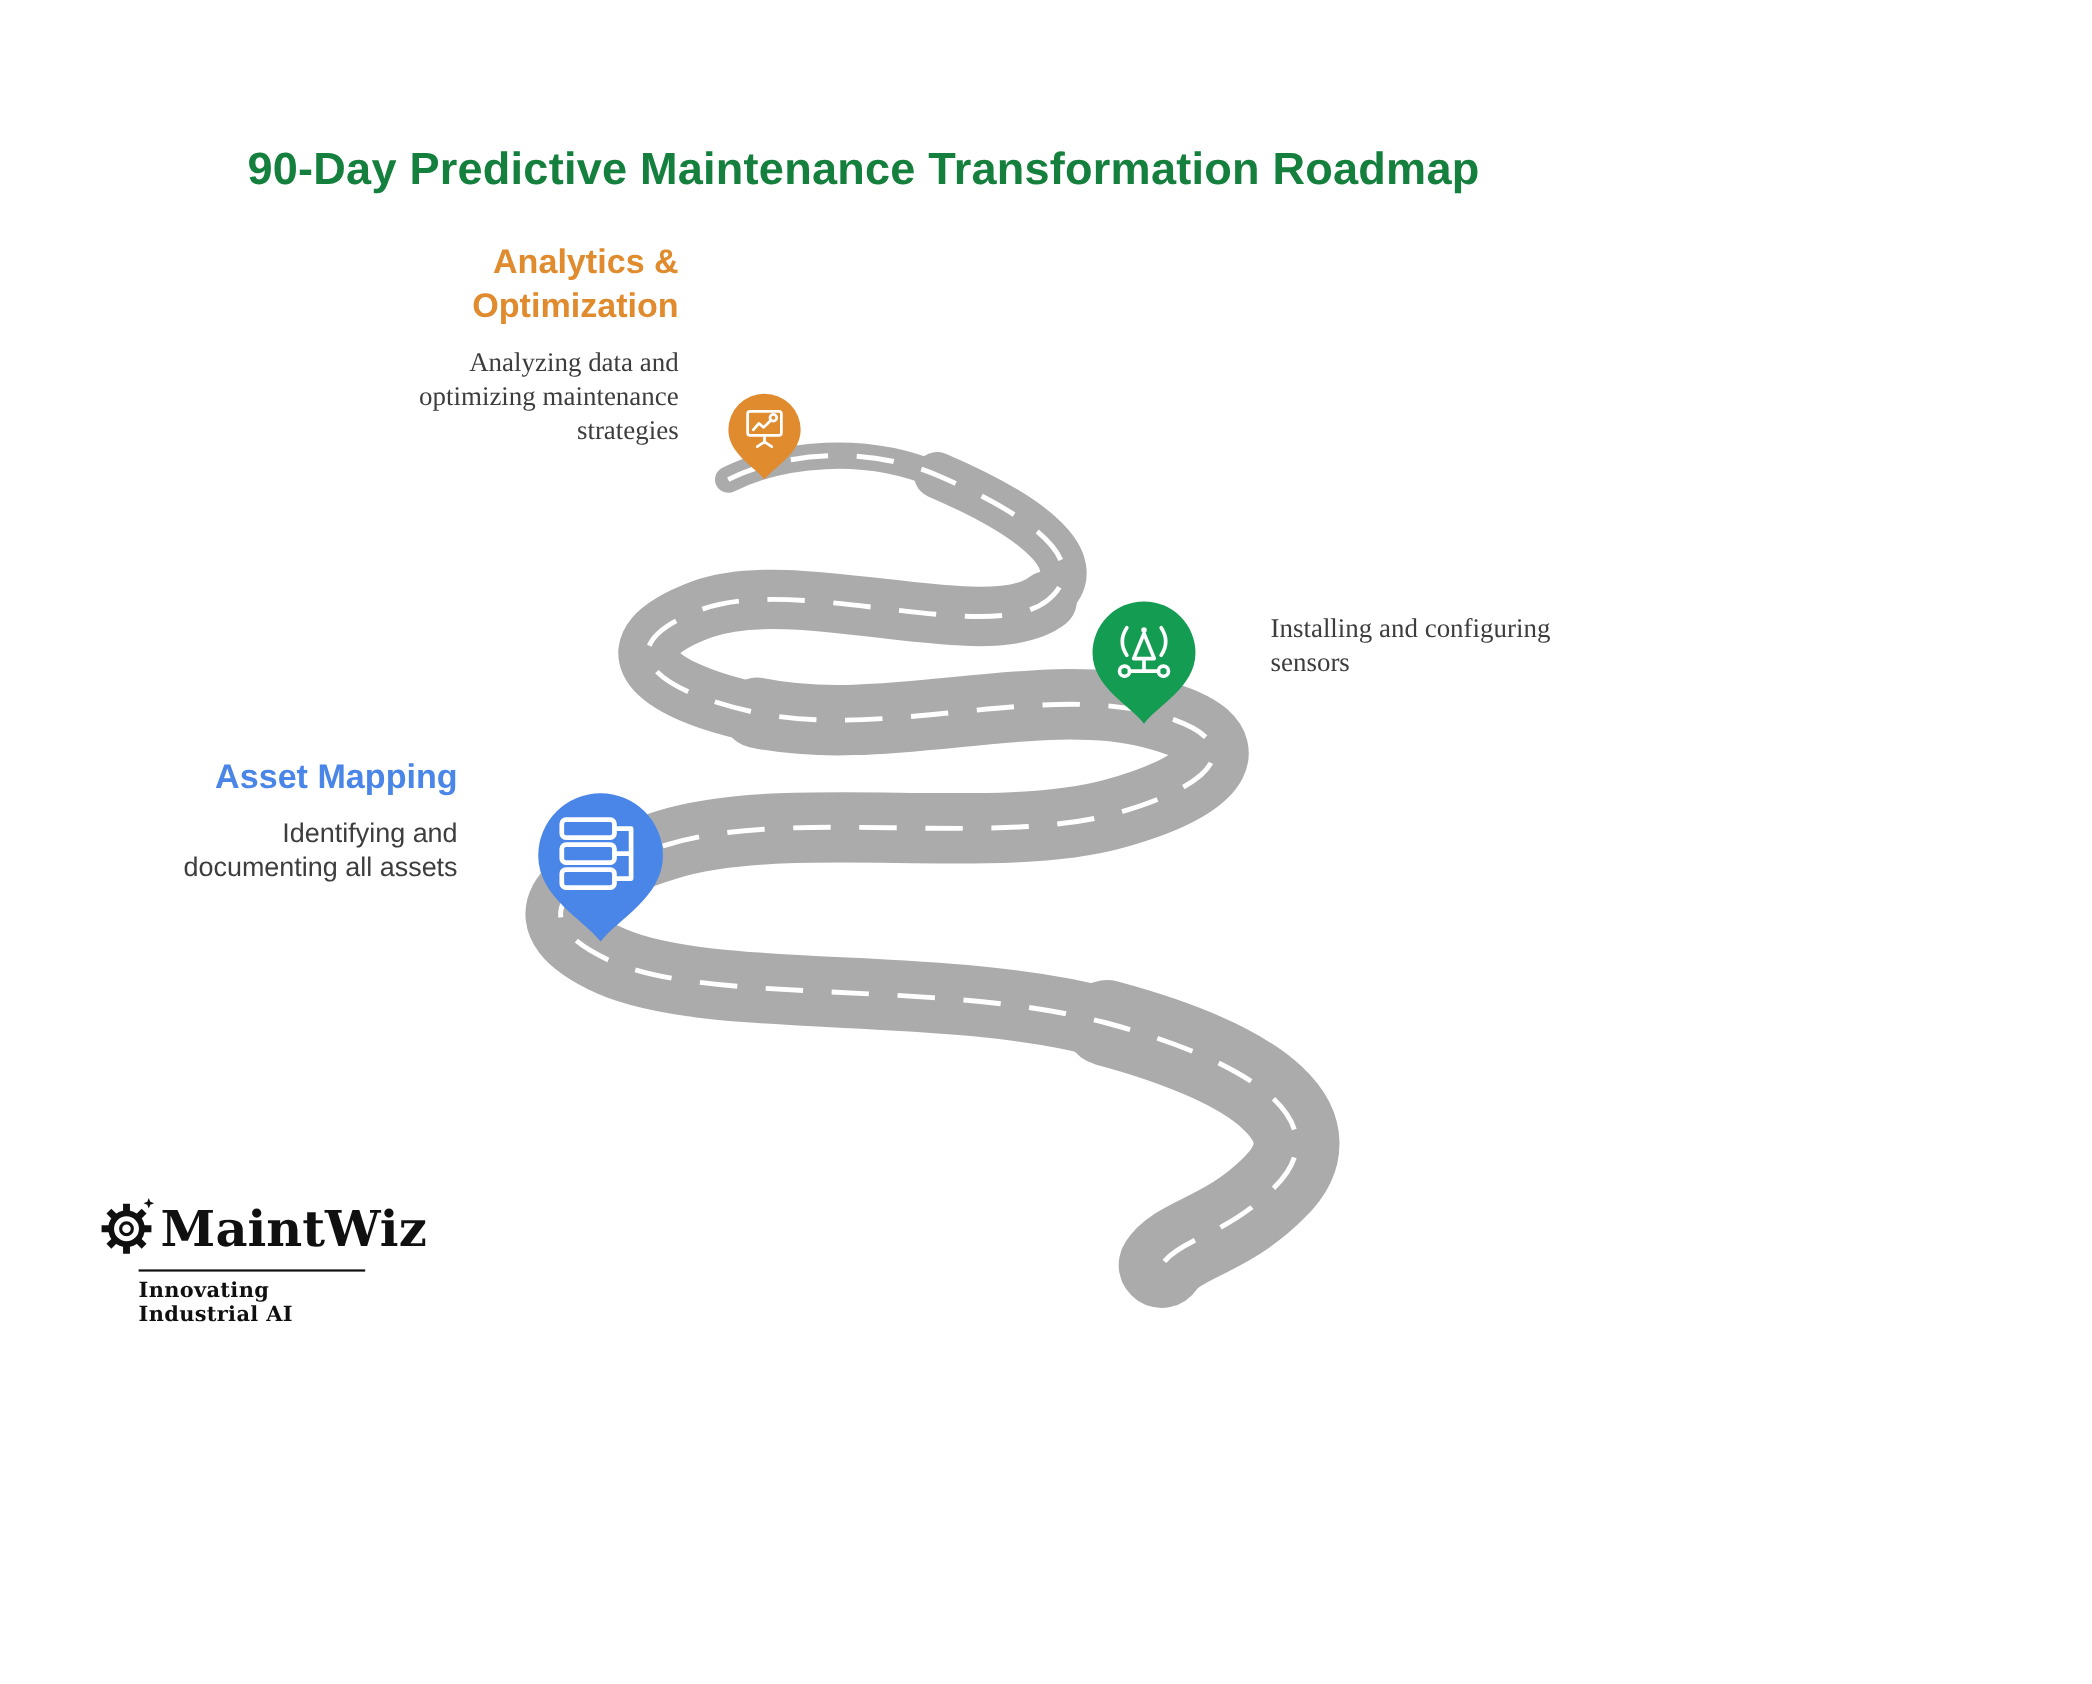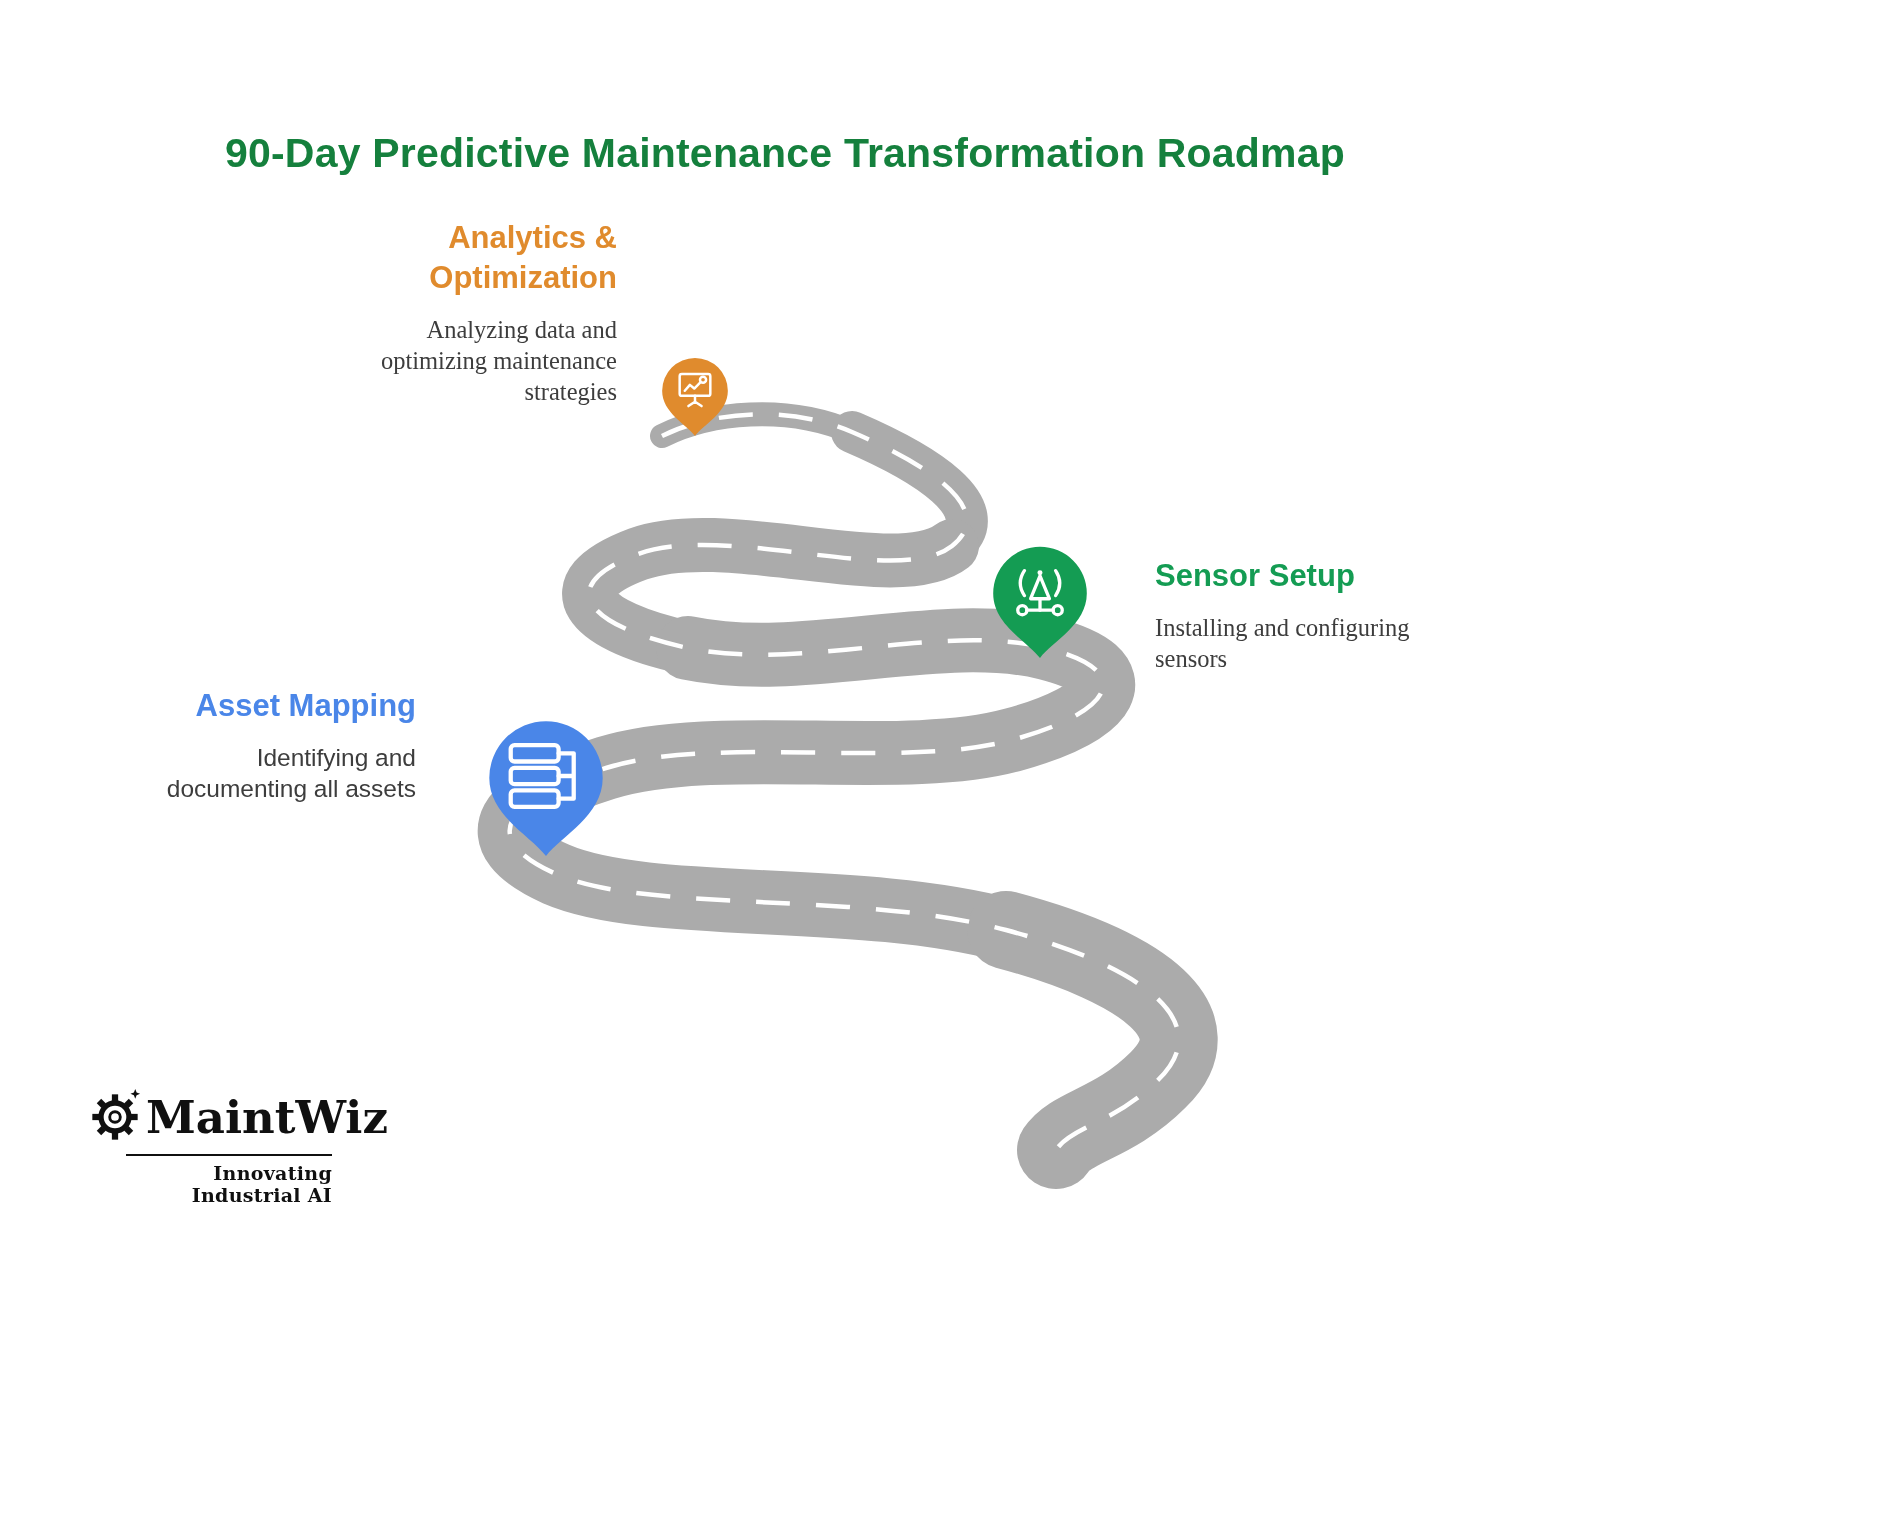--- a/index.html
+++ b/index.html
@@ -26,21 +26,21 @@
   .m-asset p { width:280px; margin-left:auto; }
   .logo { position:absolute; left:88px; top:1088px; }
   .logo-row { display:flex; align-items:center; gap:4px; }
   .logo-name {
     font-family:"DejaVu Serif", serif; font-size:45px; font-weight:700;
     color:#101010; letter-spacing:0px; line-height:1;
   }
   .logo-rule { height:2px; background:#101010; margin:8px 0 6px 38px; width:206px; }
   .logo-tagline {
     font-family:"DejaVu Serif", serif; font-size:19px; font-weight:700;
-    color:#101010; margin-left:38px; text-align:right; width:206px; letter-spacing:0.3px;
+    color:#101010; margin-left:38px; text-align:left; width:206px; letter-spacing:0.3px;
   }
 </style>
 </head>
 <body>
 
 <div class="canvas">
 
   <div class="title">90-Day Predictive Maintenance Transformation Roadmap</div>
 
   <svg class="road-svg" width="1902" height="1531" viewBox="0 0 1902 1531">
@@ -88,21 +88,20 @@
       </g>
     </g>
   </svg>
 
   <div class="milestone m-analytics">
     <h2>Analytics &amp; Optimization</h2>
     <p>Analyzing data and optimizing maintenance strategies</p>
   </div>
 
   <div class="milestone m-sensor">
-    <h2>Sensor Setup</h2>
     <p>Installing and configuring sensors</p>
   </div>
 
   <div class="milestone m-asset">
     <h2>Asset Mapping</h2>
     <p>Identifying and documenting all assets</p>
   </div>
 
   <div class="logo">
     <div class="logo-row">

